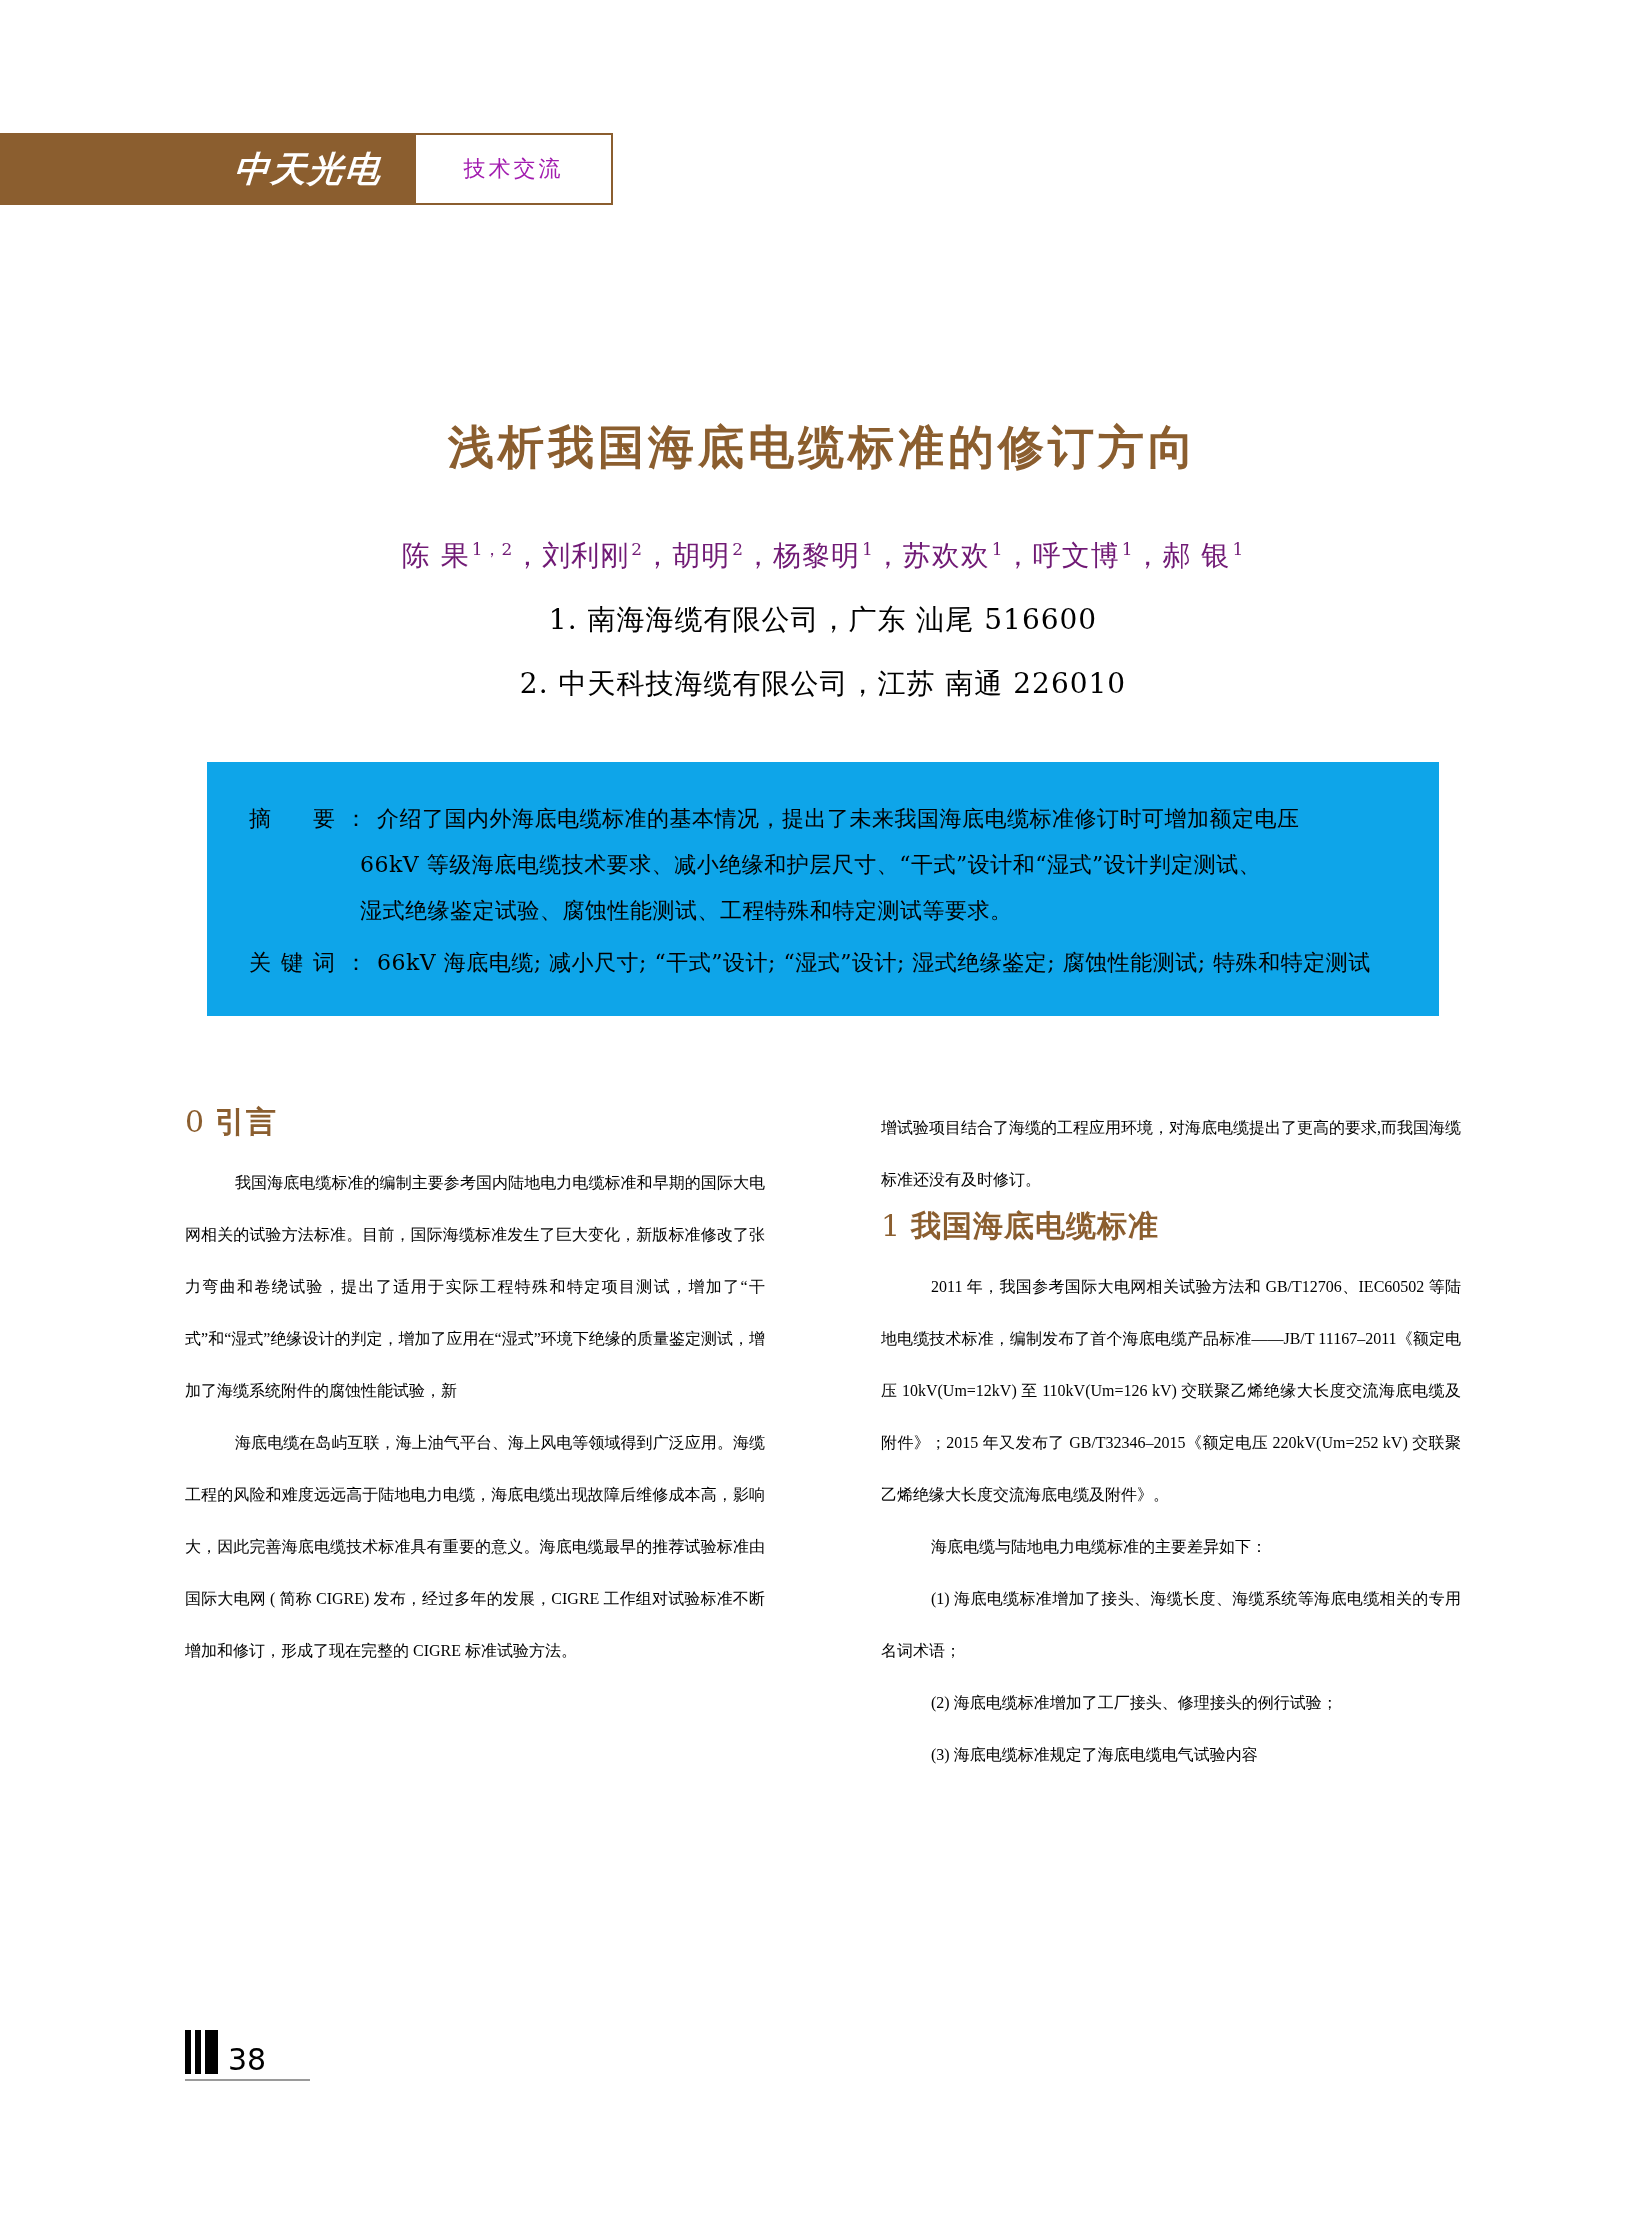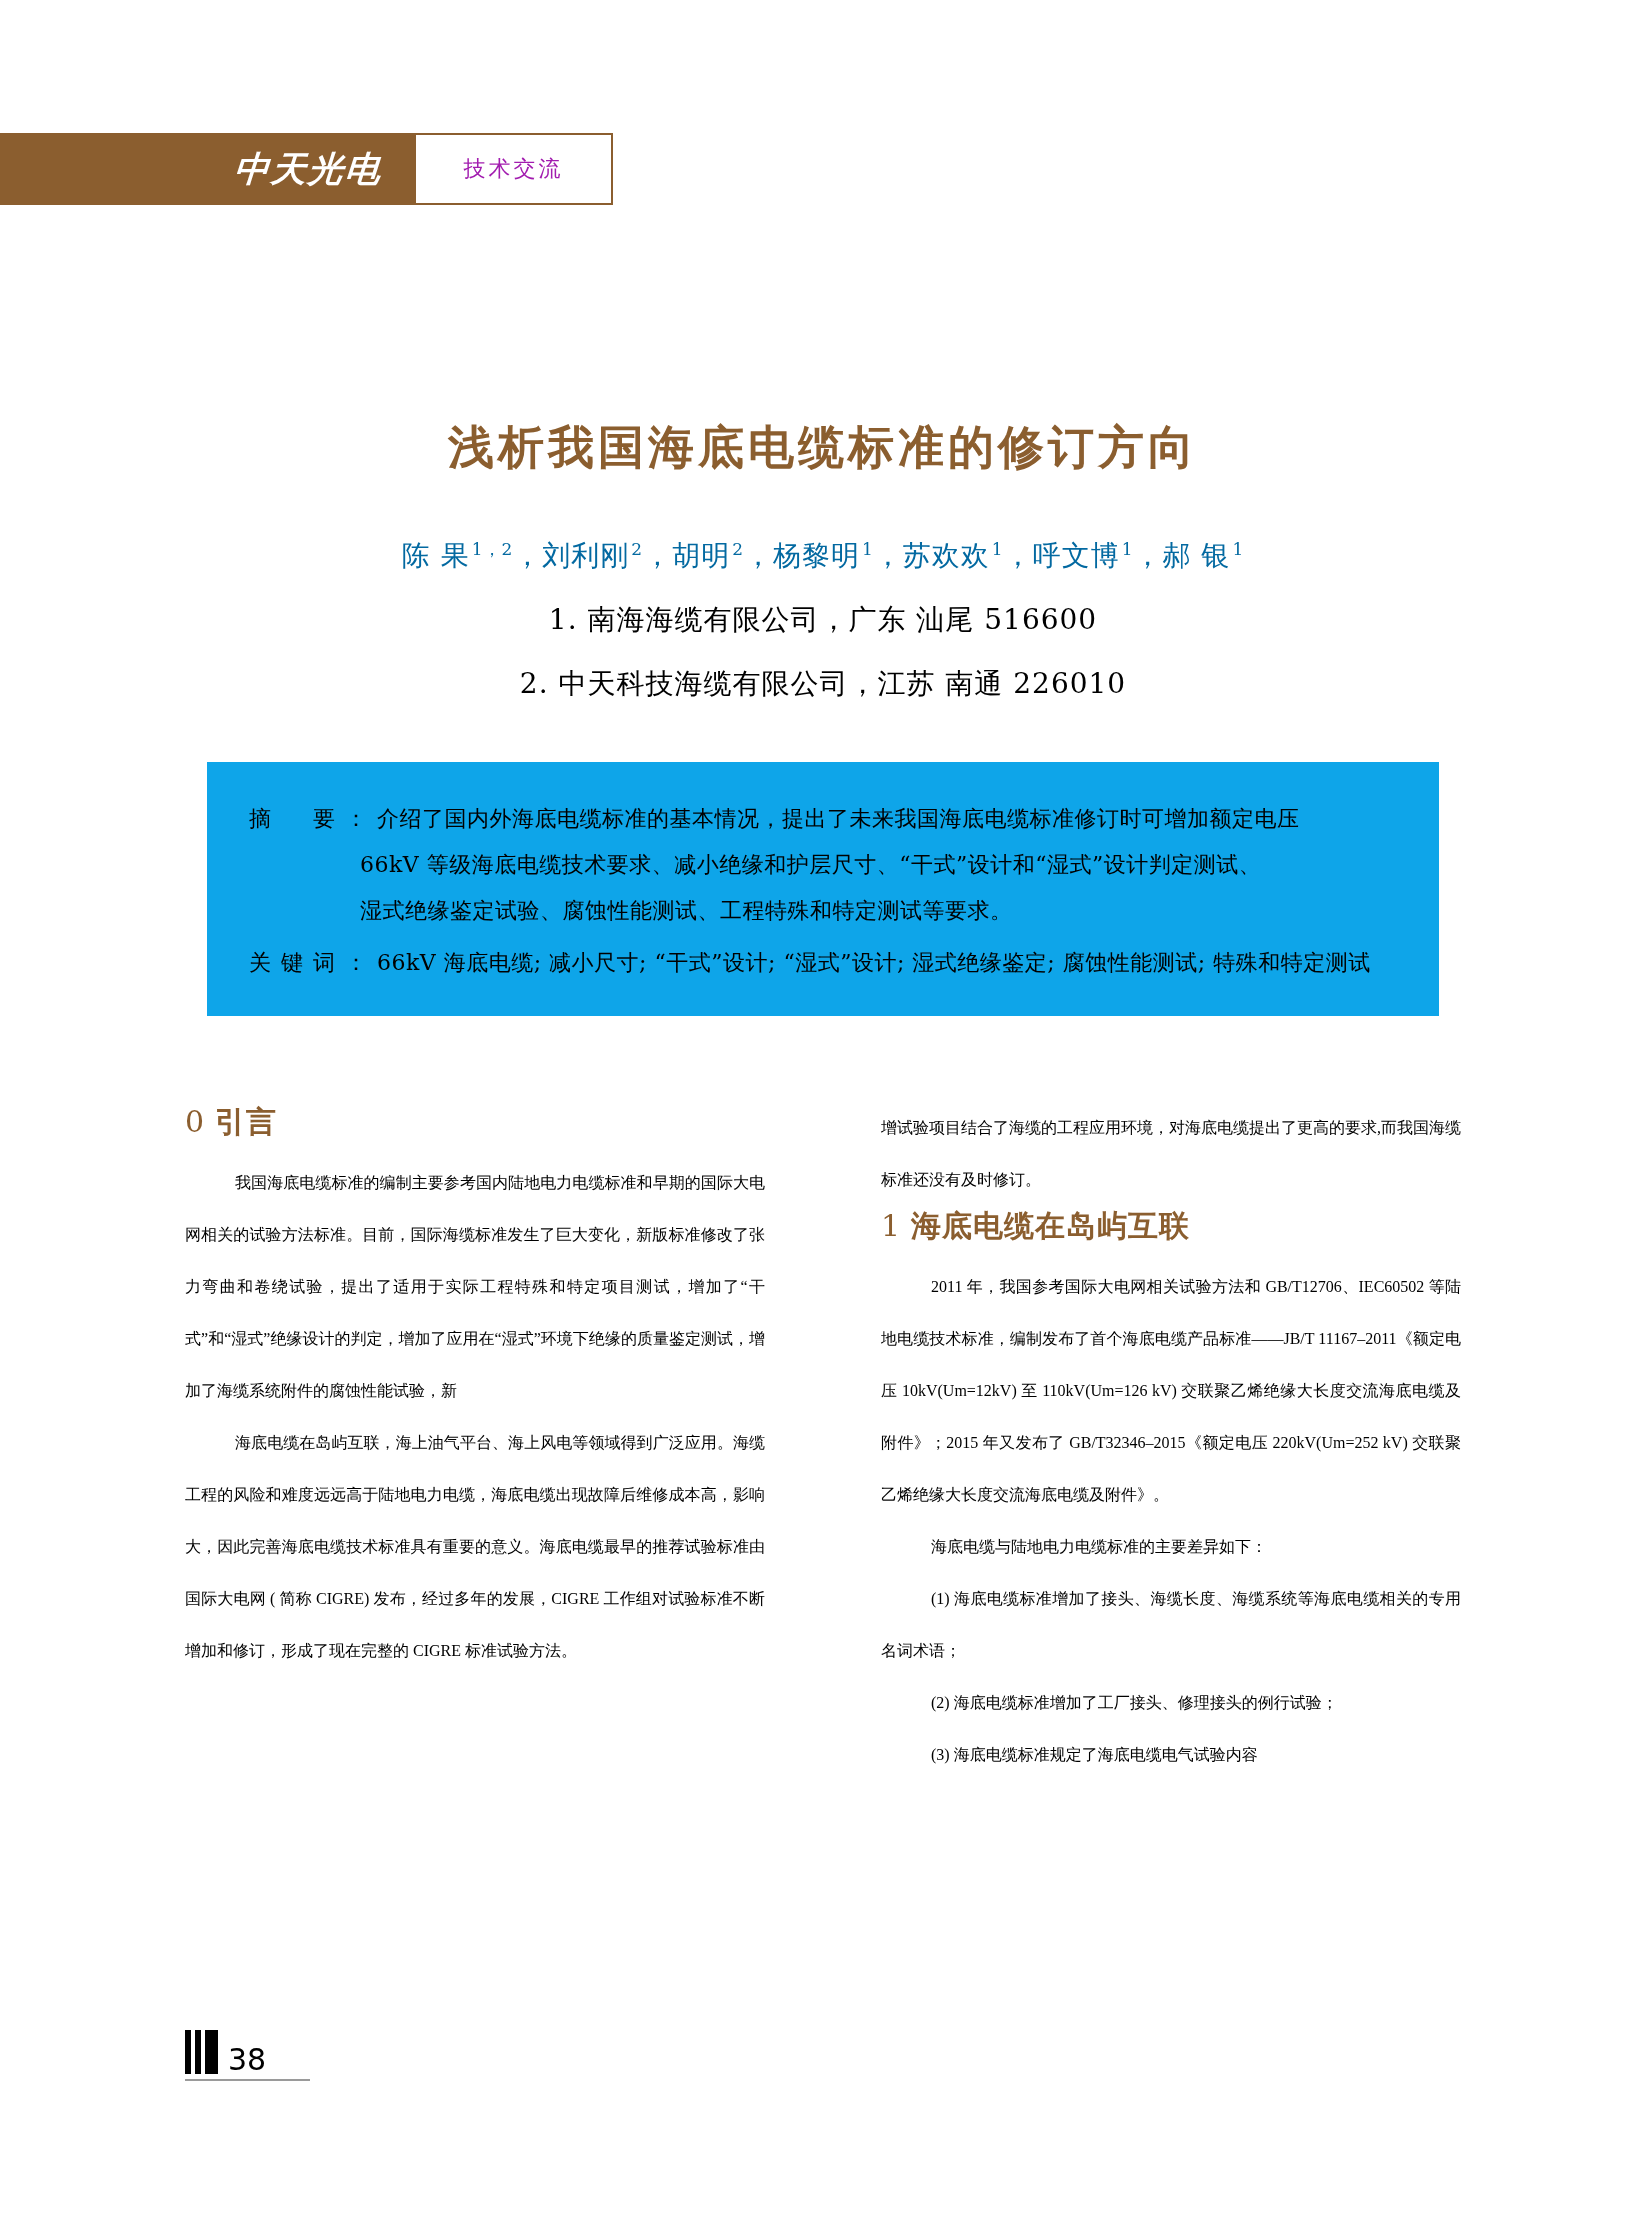--- a/index.html
+++ b/index.html
@@ -77,21 +77,21 @@
     font-weight: bold;
     letter-spacing: 4px;
     margin: 0;
     line-height: 1.2;
   }
   .author-line {
     margin-top: 62px;
     font-size: 28px;
     font-family: "DejaVu Serif", serif;
     letter-spacing: 1px;
-    color: #0369a1;
+    color: #701a75;
     text-align: center;
   }
   .author-line sup {
     font-size: 17px;
     vertical-align: super;
     margin-left: 2px;
   }
   .affil-line {
     margin-top: 26px;
     font-size: 28px;
@@ -240,21 +240,21 @@
     <h2 class="sec-head">
       <span class="num">0</span><span>引言</span>
     </h2>
     <p class="para indent">我国海底电缆标准的编制主要参考国内陆地电力电缆标准和早期的国际大电网相关的试验方法标准。目前，国际海缆标准发生了巨大变化，新版标准修改了张力弯曲和卷绕试验，提出了适用于实际工程特殊和特定项目测试，增加了“干式”和“湿式”绝缘设计的判定，增加了应用在“湿式”环境下绝缘的质量鉴定测试，增加了海缆系统附件的腐蚀性能试验，新</p>
     <p class="para indent">海底电缆在岛屿互联，海上油气平台、海上风电等领域得到广泛应用。海缆工程的风险和难度远远高于陆地电力电缆，海底电缆出现故障后维修成本高，影响大，因此完善海底电缆技术标准具有重要的意义。海底电缆最早的推荐试验标准由国际大电网 ( 简称 CIGRE) 发布，经过多年的发展，CIGRE 工作组对试验标准不断增加和修订，形成了现在完整的 CIGRE 标准试验方法。</p>
   </div>
 
   <div class="col">
     <p class="para">增试验项目结合了海缆的工程应用环境，对海底电缆提出了更高的要求,而我国海缆标准还没有及时修订。</p>
     <h2 class="sec-head">
-      <span class="num">1</span><span>海底电缆在岛屿互联</span>
+      <span class="num">1</span><span>我国海底电缆标准</span>
     </h2>
     <p class="para indent">2011 年，我国参考国际大电网相关试验方法和 GB/T12706、IEC60502 等陆地电缆技术标准，编制发布了首个海底电缆产品标准——JB/T 11167–2011《额定电压 10kV(Um=12kV) 至 110kV(Um=126 kV) 交联聚乙烯绝缘大长度交流海底电缆及附件》；2015 年又发布了 GB/T32346–2015《额定电压 220kV(Um=252 kV) 交联聚乙烯绝缘大长度交流海底电缆及附件》。</p>
     <p class="para indent">海底电缆与陆地电力电缆标准的主要差异如下：</p>
     <p class="para indent">(1) 海底电缆标准增加了接头、海缆长度、海缆系统等海底电缆相关的专用名词术语；</p>
     <p class="para indent">(2) 海底电缆标准增加了工厂接头、修理接头的例行试验；</p>
     <p class="para indent">(3) 海底电缆标准规定了海底电缆电气试验内容</p>
   </div>
 
 </div>
 

